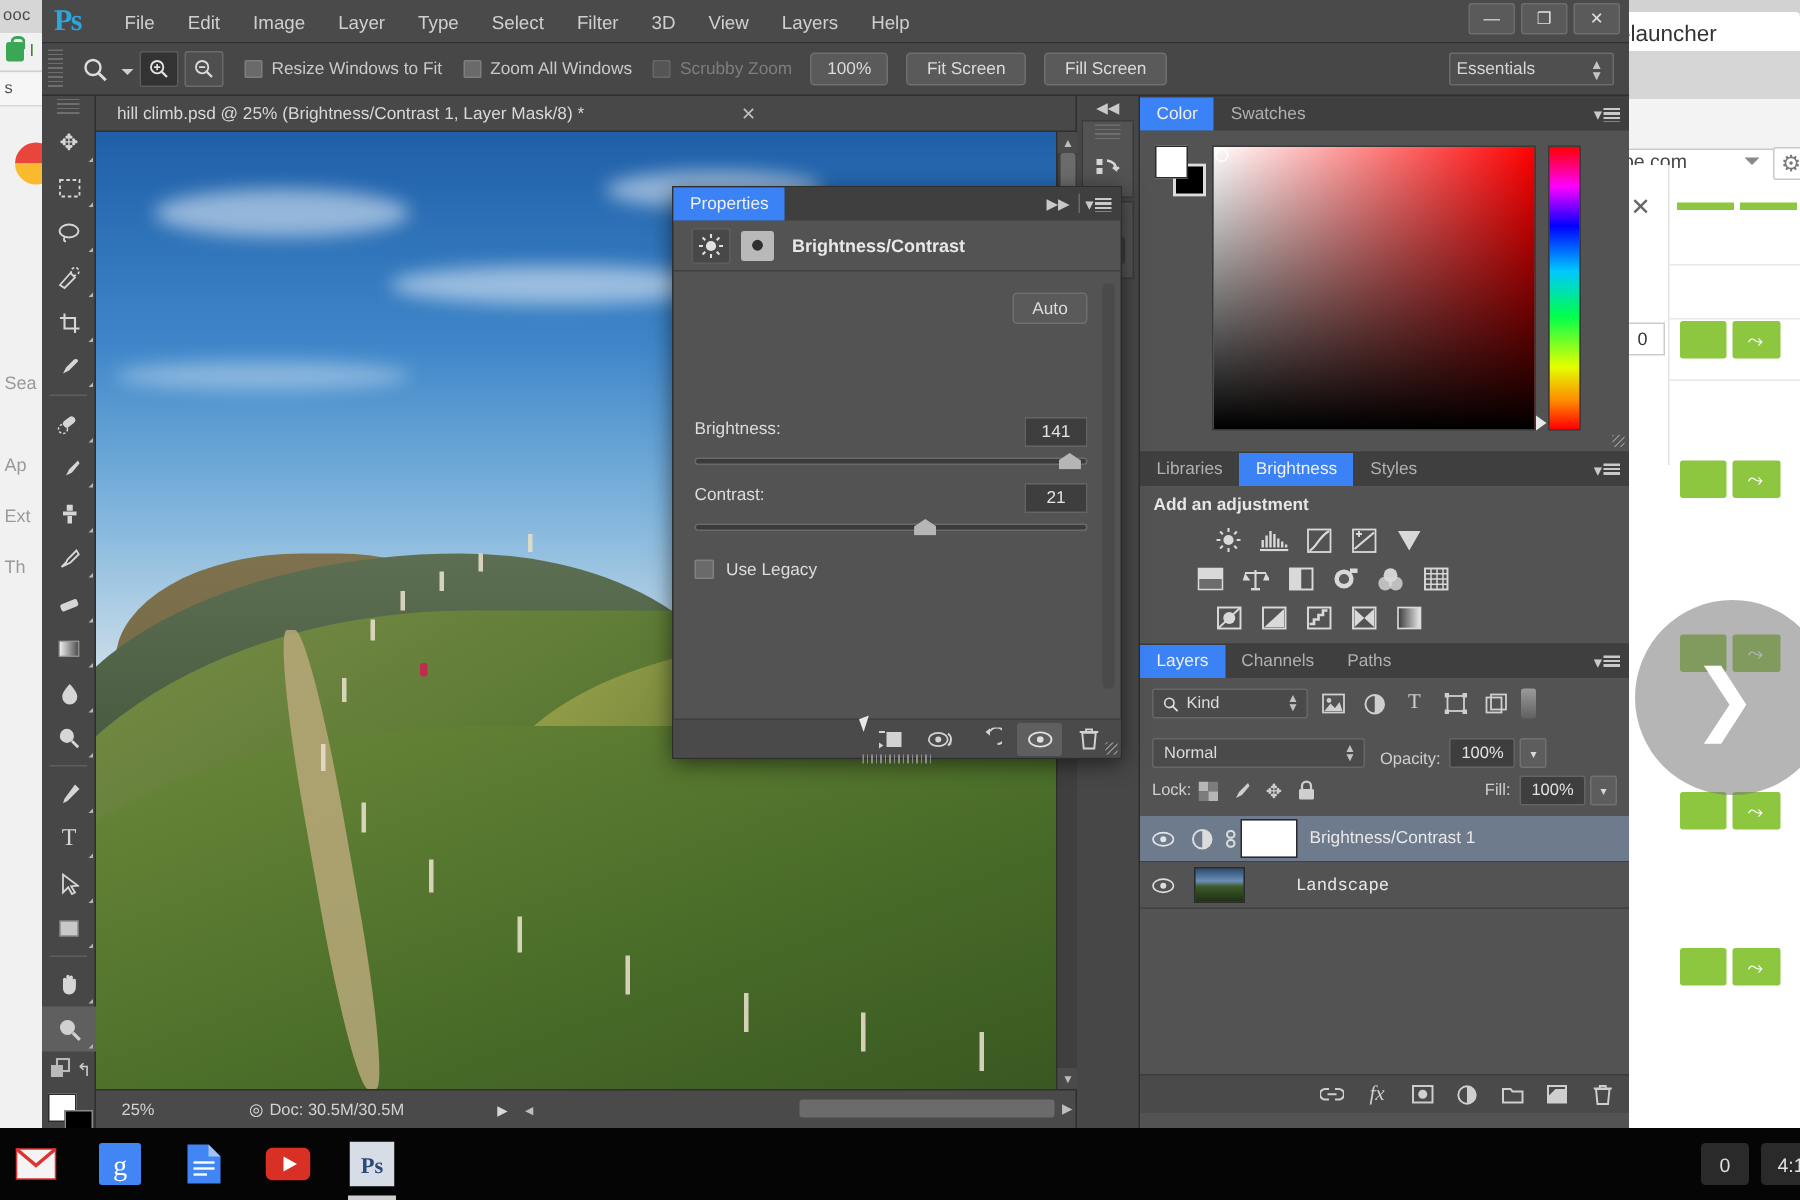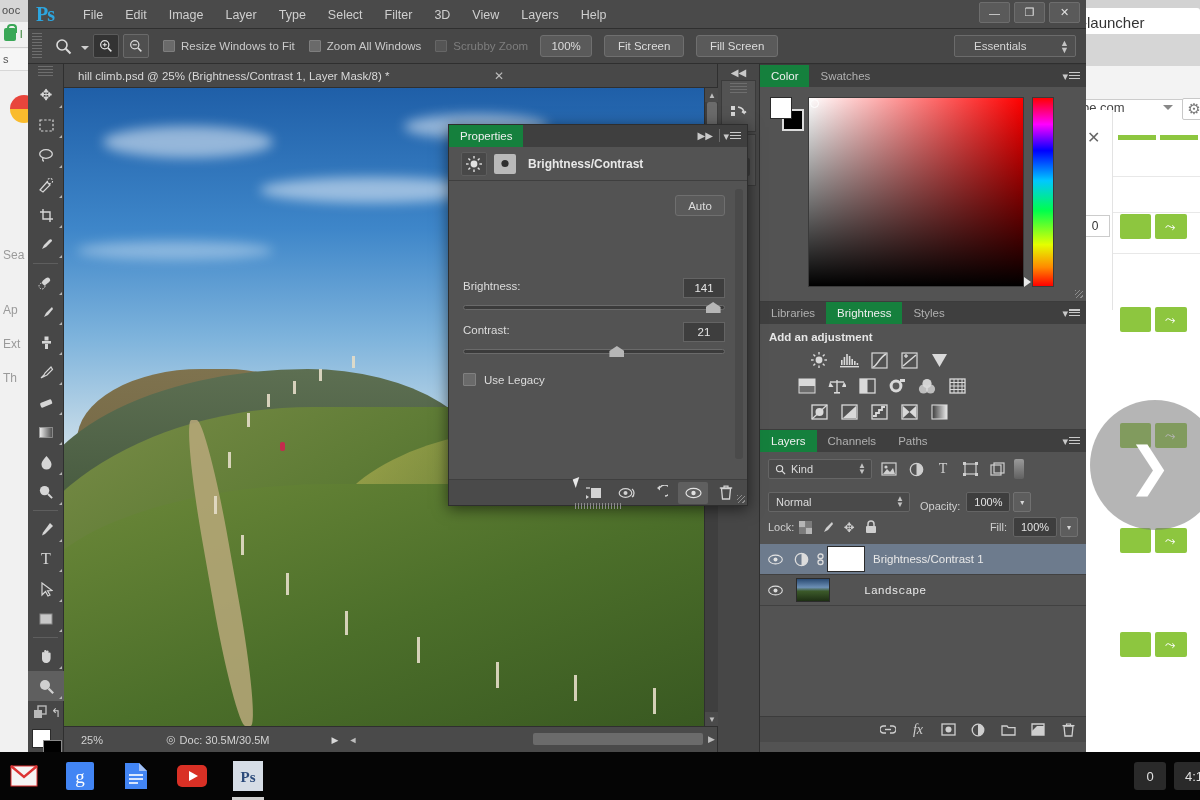--- a/index.html
+++ b/index.html
@@ -85,22 +85,22 @@
     border-top:4px solid #cfcfcf;margin-left:3px;margin-top:4px;}
   .ob-sq{width:26px;height:24px;margin-left:4px;border:1px solid #6a6a6a;border-radius:2px;background:#4f4f4f;
     display:flex;align-items:center;justify-content:center;color:#dcdcdc;font-size:13px;}
   .ob-sq.active{background:#333;border-color:#5b5b5b;}
   .ob-check{display:flex;align-items:center;margin-left:14px;color:#cacaca;font-size:11.5px;gap:6px;}
   .ob-check.disabled{color:#7e7e7e;}
   .cbox{width:12px;height:12px;background:#6a6a6a;border:1px solid #7e7e7e;border-radius:1px;}
   .cbox.dim{background:#555;border-color:#666;}
   .ob-btn{height:22px;padding:0 12px;margin-left:12px;background:#5a5a5a;border:1px solid #6f6f6f;border-radius:3px;
     color:#dcdcdc;font-size:11.5px;display:flex;align-items:center;justify-content:center;}
-  .ws-select{position:absolute;right:10px;top:6px;width:122px;height:22px;background:#4f4f4f;border:1px solid #6b6b6b;
-    border-radius:2px;color:#d6d6d6;font-size:11.5px;display:flex;align-items:center;padding-left:19px;}
+  .ws-select{position:absolute;right:10px;top:6px;width:110px;height:22px;background:#4f4f4f;border:1px solid #6b6b6b;
+    border-radius:2px;color:#d6d6d6;font-size:11.5px;display:flex;align-items:center;padding-left:4px;}
   .ws-arrows{position:absolute;right:6px;top:4px;font-size:9px;line-height:7px;color:#c4c4c4;}
 
   
   .toolbar{position:absolute;left:0;top:64px;width:36px;height:688px;background:#474747;
     border-right:1px solid #2f2f2f;}
   .tb-grip{height:12px;margin:2px 10px 2px 10px;
      background:repeating-linear-gradient(to bottom,#6e6e6e 0 1px,transparent 1px 3px);}
   .tool{position:relative;width:36px;height:30px;display:flex;align-items:center;justify-content:center;
     color:#d6d6d6;font-size:15px;}
   .tool.active{background:#5f5f5f;}
@@ -163,21 +163,21 @@
   .md-grip{height:10px;background:repeating-linear-gradient(to bottom,#6e6e6e 0 1px,transparent 1px 3px);
      margin:2px 8px;}
   .md-icon{height:36px;display:flex;align-items:center;justify-content:center;color:#d6d6d6;font-size:16px;}
 
   
   .rightcol{position:absolute;left:732px;top:64px;width:326px;height:688px;background:#474747;}
 
   .panel{position:absolute;left:0;width:326px;background:#535353;border-top:1px solid #3c3c3c;}
   .panel-tabs{height:22px;background:#3f3f3f;display:flex;align-items:flex-end;position:relative;}
   .ptab{height:22px;padding:0 11px;display:flex;align-items:center;color:#b0b0b0;font-size:11.5px;}
-  .ptab.active{background:#15803d;color:#efefef;}
+  .ptab.active{background:#3b82f6;color:#efefef;}
   .pmenu{position:absolute;right:6px;top:5px;color:#c9c9c9;font-size:11px;display:flex;gap:1px;align-items:center;}
   .pmenu .bars{display:inline-block;width:11px;height:9px;
      background:repeating-linear-gradient(to bottom,#c9c9c9 0 1.5px,transparent 1.5px 3px);}
 
   
   .color-body{position:relative;height:214px;}
   .cp-swatches{position:absolute;left:10px;top:10px;width:34px;height:34px;}
   .cp-fg{position:absolute;left:0;top:0;width:22px;height:22px;background:#fff;border:1px solid #2b2b2b;}
   .cp-bg{position:absolute;left:12px;top:12px;width:22px;height:22px;background:#000;border:2px solid #dcdcdc;}
   .cp-field{position:absolute;left:48px;top:10px;width:216px;height:190px;

